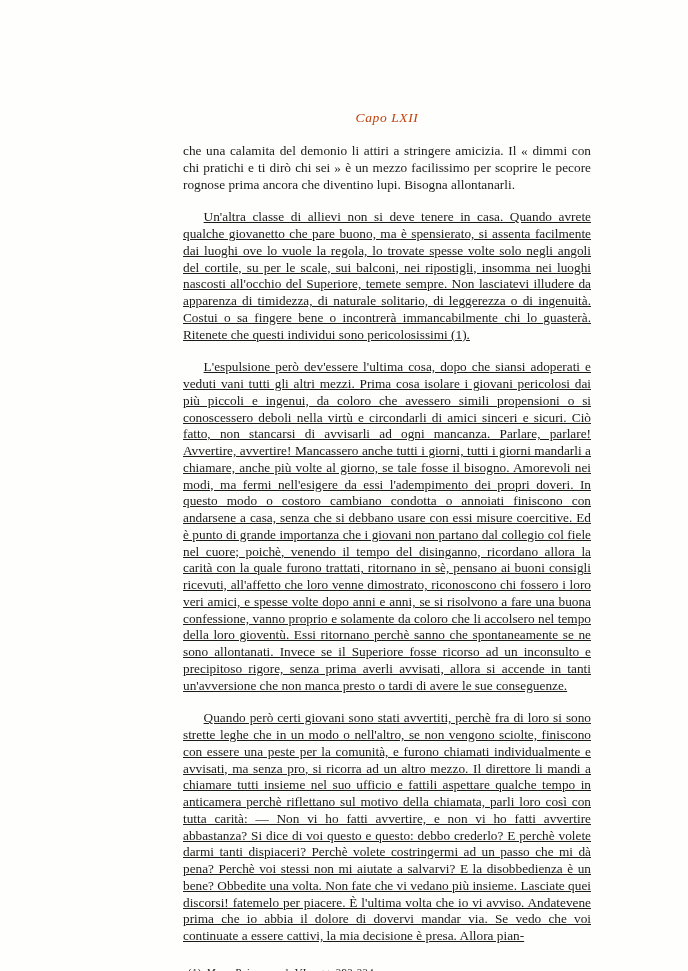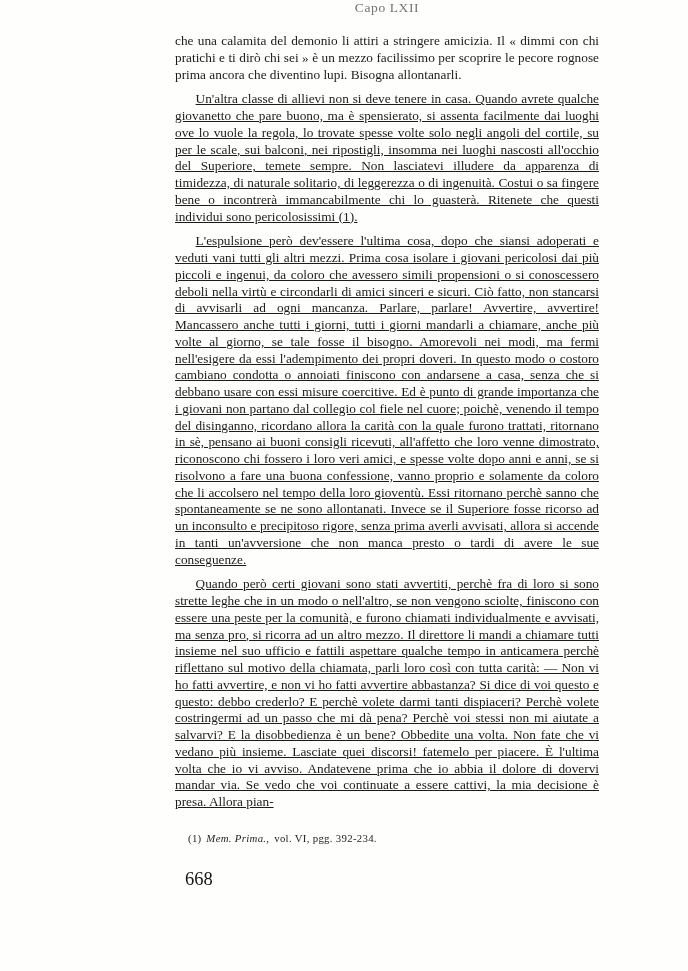--- a/index.html
+++ b/index.html
@@ -23,34 +23,36 @@
     height: 971px;
     background: #fefefd;
   }
   .text-col {
     position: absolute;
     left: 167px;
     top: 0;
     width: 440px;
   }
   .chapter-header {
+    margin-top: 110px;
     text-align: center;
+    font-style: italic;
     font-size: 13.5px;
     letter-spacing: 0.6px;
-    color: #737373;
+    color: #c2410c;
   }
   .body-text {
     margin-top: 17px;
     font-size: 13.3px;
     line-height: 16.75px;
     text-align: justify;
     text-justify: inter-word;
   }
   .body-text p {
-    margin: 8px;
+    margin: 16px;
     padding: 0;
   }
   .body-text p.indented {
     text-indent: 1.55em;
     text-decoration: underline;
   }
   .footnote {
     margin-top: 21px;
     margin-left: 21px;
     font-size: 10.8px;

